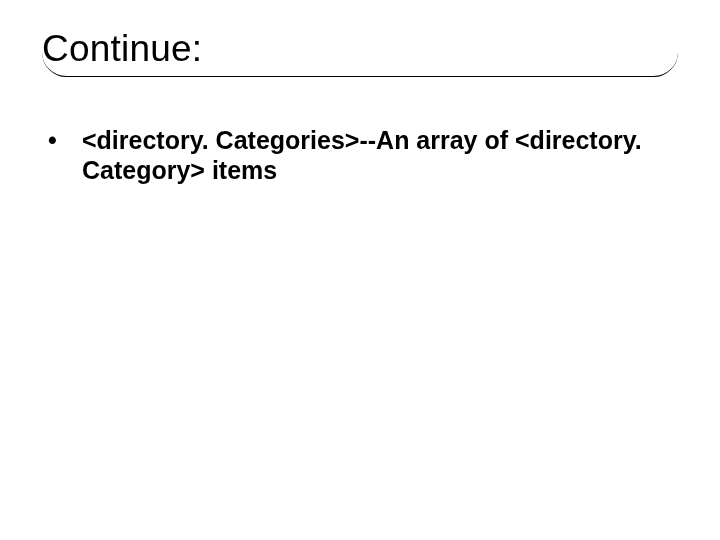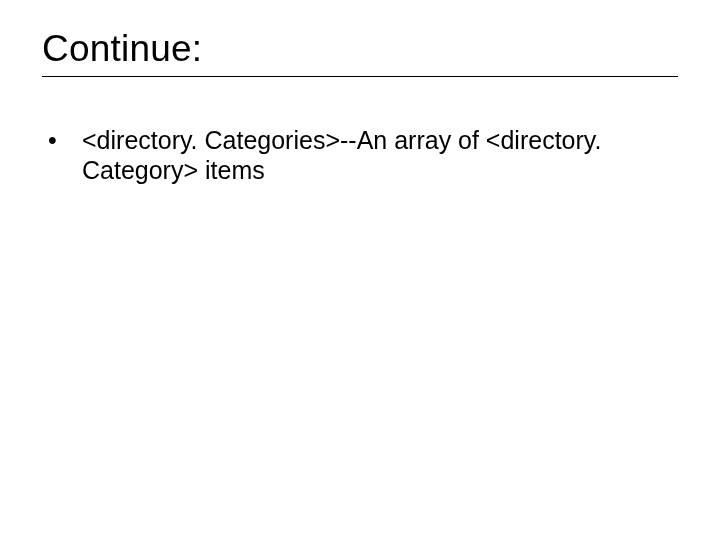--- a/index.html
+++ b/index.html
@@ -1,18 +1,19 @@
 <!DOCTYPE html>
 <html><head>
   <meta charset="utf-8">
   <style>
     * {
       margin: 0;
       padding: 0;
       box-sizing: border-box;
+      border-radius: 27px;
     }
     html, body {
       width: 720px;
       height: 540px;
       background: #ffffff;
       font-family: Arial, Helvetica, sans-serif;
       color: #000000;
     }
     .slide {
       width: 100%;
@@ -29,20 +30,21 @@
     }
     .bullets {
       list-style: none;
       font-size: 25px;
       line-height: 1.2;
     }
     .bullets li {
       position: relative;
       padding-left: 40px;
       margin-bottom: 2px;
+      font-weight: bold;
     }
     .bullets li::before {
       content: "•";
       position: absolute;
       left: 6px;
       top: 0;
       font-size: 25px;
       line-height: 1.2;
     }
   </style>

